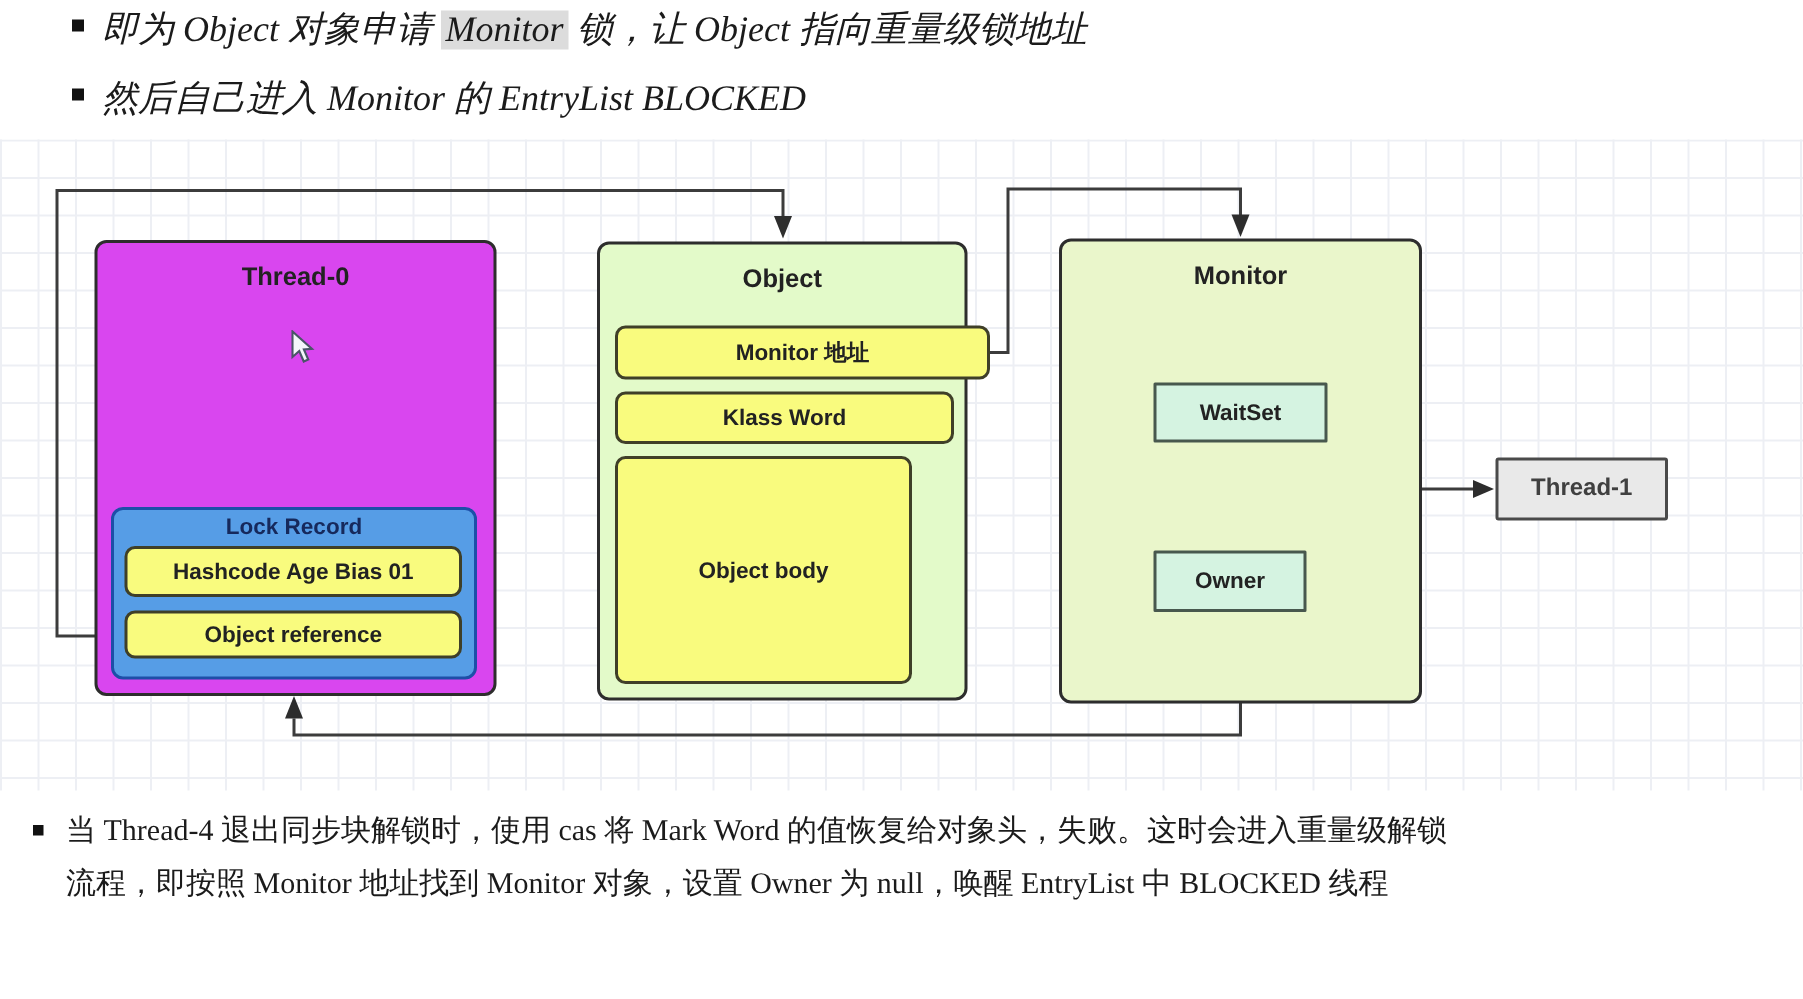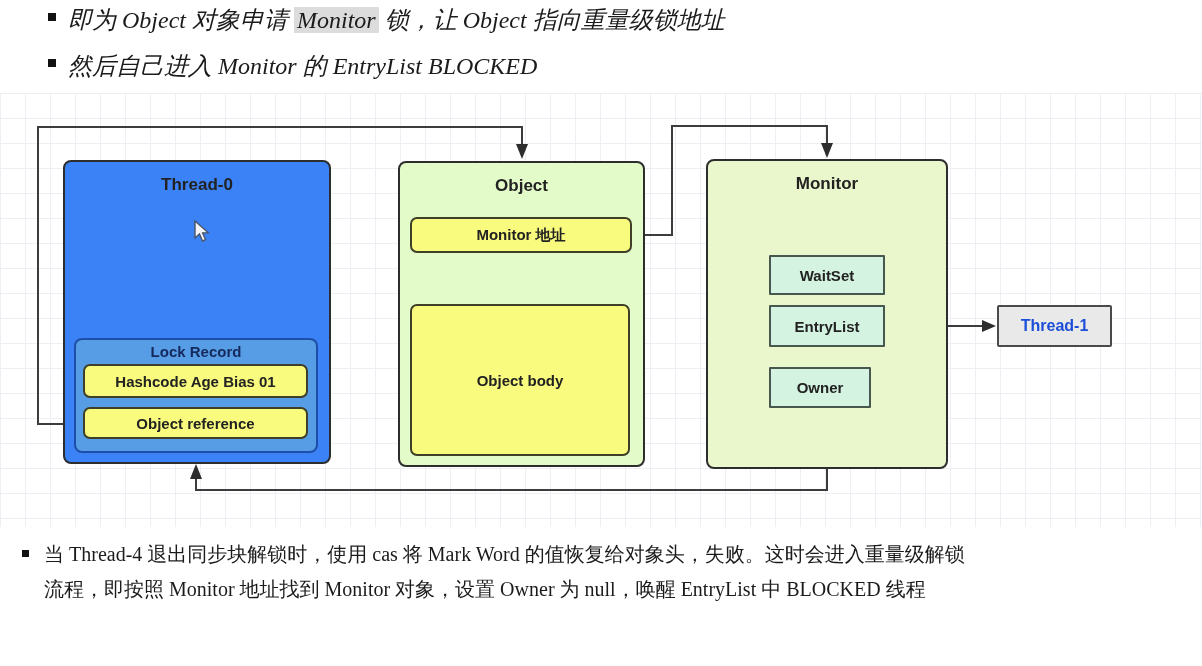--- a/index.html
+++ b/index.html
@@ -17,35 +17,35 @@
   .b1{left:68px;top:6px;}
   .b2{left:68px;top:52px;}
   .hl{background:#dcdcdc;padding:0 3px;}
   
   .footer{position:absolute;left:44px;top:537px;width:1130px;font-size:20px;line-height:35px;}
   .footer .marker{position:absolute;left:-22px;top:13px;width:7px;height:7px;background:#111;}
   
   .node{position:absolute;box-sizing:border-box;font-family:"Liberation Sans", sans-serif;}
   .big{border:2.5px solid #2d2d2d;border-radius:8px;}
   .big .title{text-align:center;font-weight:bold;font-size:17px;color:#222;padding-top:13px;}
-  .thread0{left:63px;top:160px;width:268px;height:304px;background:#3b82f6;}
+  .thread0{left:63px;top:160px;width:268px;height:304px;background:#d946ef;}
   .objectbox{left:398px;top:161px;width:247px;height:306px;background:#e3fac9;}
   .monitorbox{left:706px;top:159px;width:242px;height:310px;background:#eaf6cb;}
   .lockrec{left:74px;top:338px;width:244px;height:115px;background:#569de6;
            border:2px solid #1d4fa8;border-radius:8px;}
   .lockrec .title{text-align:center;font-weight:bold;font-size:15px;color:#16295c;padding-top:3px;}
   .ycell{position:absolute;box-sizing:border-box;background:#f9fb7e;border:2px solid #3f3f28;
          border-radius:7px;font-weight:bold;font-size:15px;color:#222;
          display:flex;align-items:center;justify-content:center;font-family:"Liberation Sans", sans-serif;}
   .ccell{position:absolute;box-sizing:border-box;background:#d5f3e1;border:2px solid#48584e;
          border-radius:1px;font-weight:bold;font-size:15px;color:#222;
          display:flex;align-items:center;justify-content:center;font-family:"Liberation Sans", sans-serif;}
   .thread1{left:997px;top:305px;width:115px;height:42px;background:#e9e9e9;
            border:2.5px solid #4a4a4a;border-radius:2px;display:flex;align-items:center;
-           justify-content:center;font-weight:bold;font-size:16px;color:#1d4ed8;}
+           justify-content:center;font-weight:bold;font-size:16px;color:#404040;}
   svg.connectors{position:absolute;left:0;top:0;width:1202px;height:666px;pointer-events:none;}
   .cursor{position:absolute;left:193px;top:220px;}
 </style>
 </head>
 <body>
 
 <div class="page">
 
   <div class="grid-band"></div>
 
@@ -83,28 +83,28 @@
   <div class="ycell" style="left:83px;top:364px;width:225px;height:34px;">Hashcode Age Bias 01</div>
   <div class="ycell" style="left:83px;top:407px;width:225px;height:32px;">Object reference</div>
 
   <svg class="cursor" width="18" height="24" viewBox="0 0 18 24">
     <path d="M2 1 L2 18 L6.5 14 L9.5 21 L12.5 19.7 L9.6 13 L15 12.6 Z" fill="#f4f6fb" stroke="#4a5568" stroke-width="1.4"></path>
   </svg>
 
   <div class="node big objectbox">
     <div class="title">Object</div>
   </div>
-  <div class="ycell" style="left:410px;top:217px;width:222px;height:36px;">Monitor 地址</div>
-  <div class="ycell" style="left:410px;top:304px;width:220px;height:152px;">Object body</div>
+  <div class="ycell" style="left:410px;top:217px;width:250px;height:36px;">Monitor 地址</div>
+  <div class="ycell" style="left:410px;top:261px;width:226px;height:35px;">Klass Word</div>
+  <div class="ycell" style="left:410px;top:304px;width:198px;height:152px;">Object body</div>
 
   <div class="node big monitorbox">
     <div class="title">Monitor</div>
   </div>
   <div class="ccell" style="left:769px;top:243px;width:116px;height:40px;margin-top:12px;">WaitSet</div>
-  <div class="ccell" style="left:769px;top:305px;width:116px;height:42px;">EntryList</div>
   <div class="ccell" style="left:769px;top:367px;width:102px;height:41px;">Owner</div>
 
   <div class="node thread1">
     <span>Thread-1</span>
   </div>
 
   <div class="footer">
     <span class="marker"></span>
     <div>当 Thread-4 退出同步块解锁时，使用 cas 将 Mark Word 的值恢复给对象头，失败。这时会进入重量级解锁</div>
     <div>流程，即按照 Monitor 地址找到 Monitor 对象，设置 Owner 为 null，唤醒 EntryList 中 BLOCKED 线程</div>

